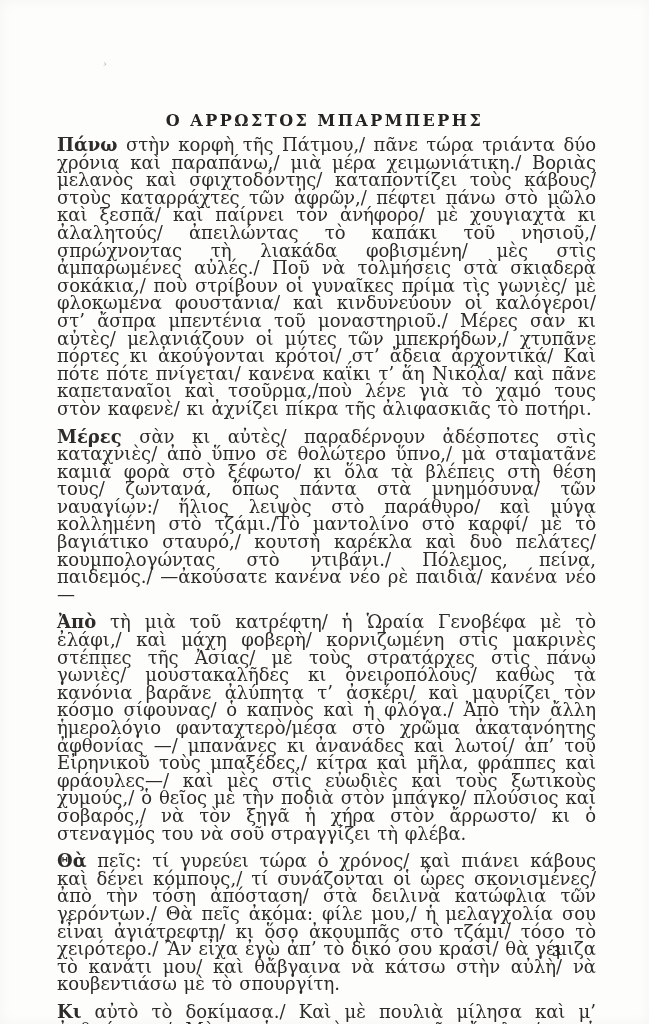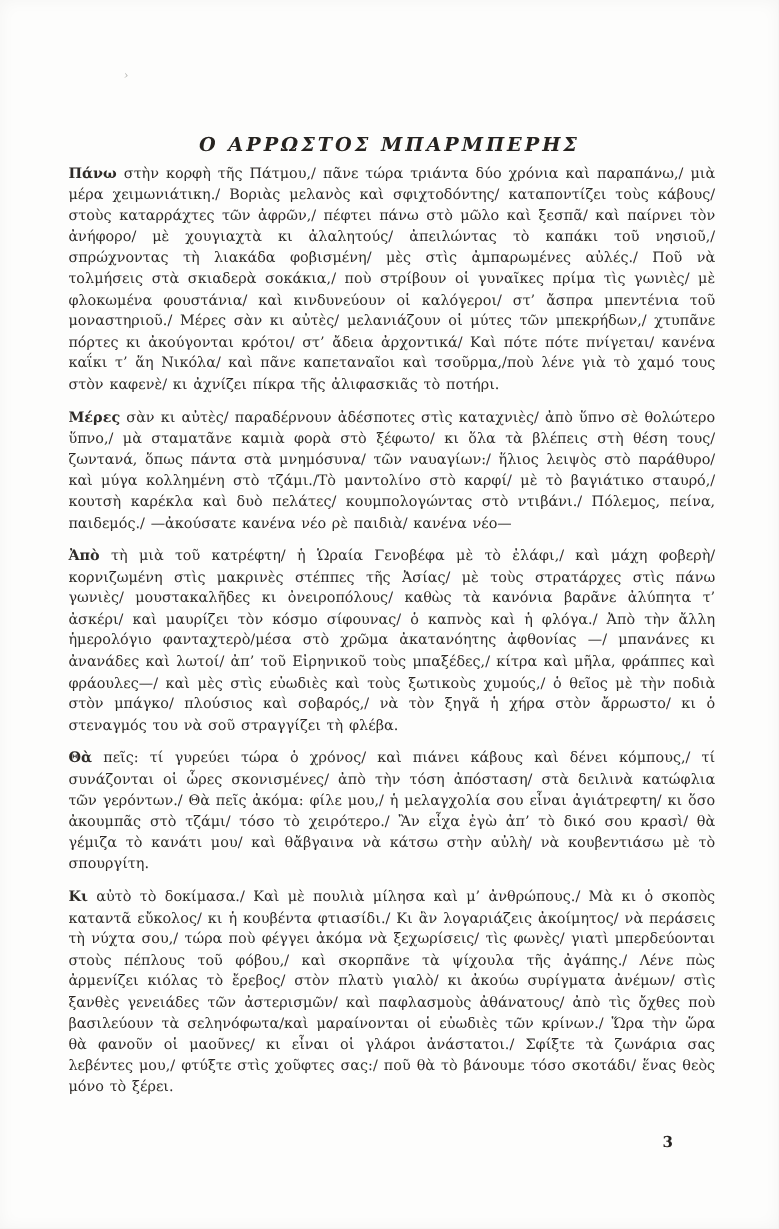--- a/index.html
+++ b/index.html
@@ -29,31 +29,30 @@
   .title {
     position: absolute;
     top: 100px;
     left: 0;
     width: 100%;
     text-align: center;
     font-size: 16px;
     font-weight: bold;
     letter-spacing: 2.5px;
     color: #262320;
-    font-style: italic;
   }
   .body-text {
     position: absolute;
     top: 136px;
     left: 57px;
     width: 539px;
   }
   p.para {
     margin: 0 0 10px 0;
-    font-size: 12px;
+    font-size: 18px;
     line-height: 17.6px;
     text-align: justify;
     word-spacing: 1px;
   }
   p.para b.lead {
     font-weight: bold;
   }
   .pagenum {
     position: absolute;
     top: 944px;

